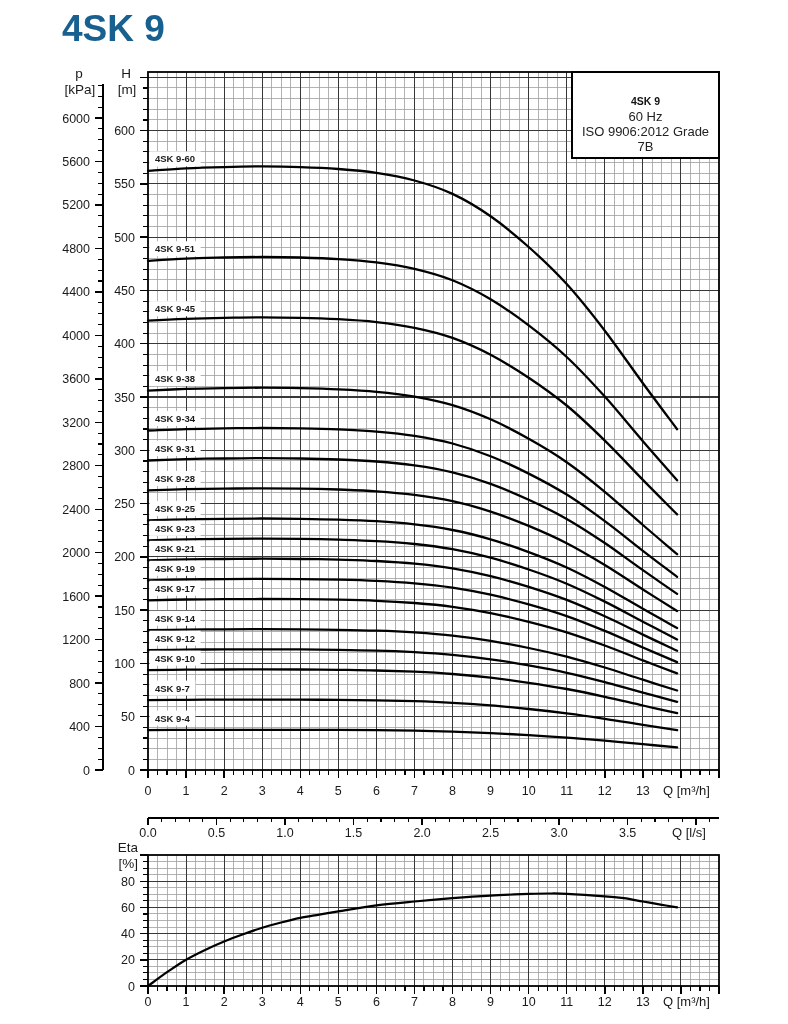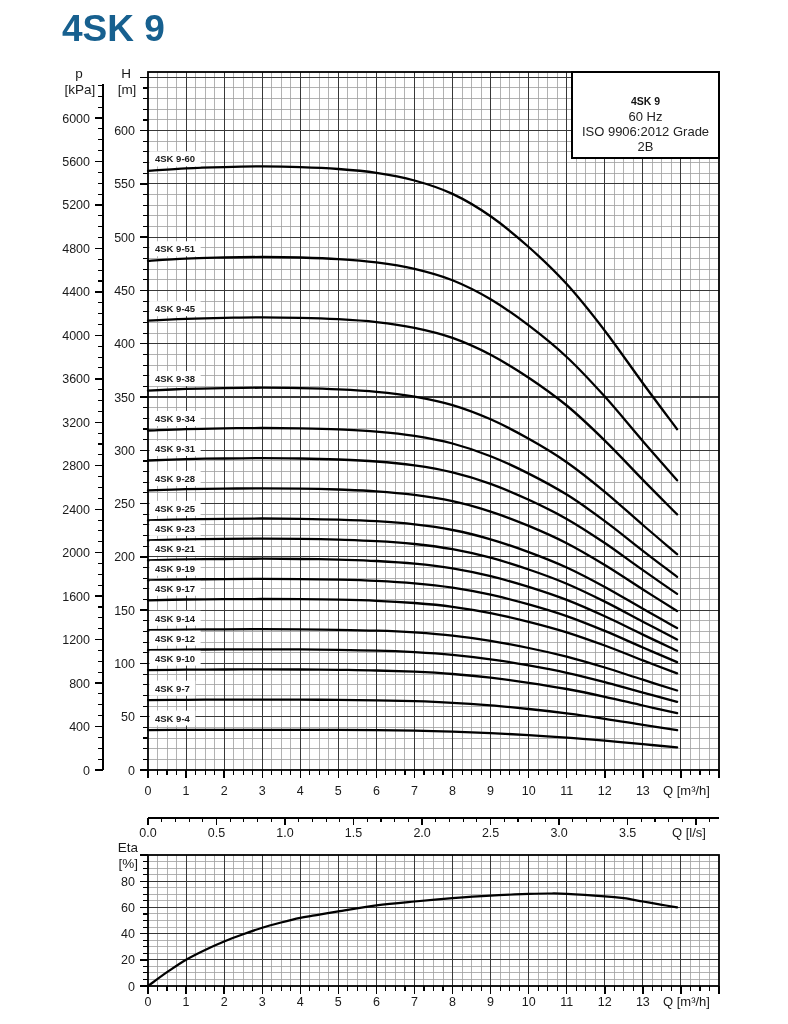--- a/index.html
+++ b/index.html
@@ -700,15 +700,15 @@
         <text x="566.7333333333333" y="1006" text-anchor="middle" class="tick-label">11</text>
         <text x="604.8" y="1006" text-anchor="middle" class="tick-label">12</text>
         <text x="642.8666666666667" y="1006" text-anchor="middle" class="tick-label">13</text>
         <text x="663" y="1006" text-anchor="start" class="unit-label">Q [m³/h]</text>
       </g>
     </svg>
 
   <div class="legend-box">
     <div class="l1">4SK 9</div>
     <div class="l2">60 Hz</div>
-    <div class="l3">ISO 9906:2012 Grade 2B</div>
+    <div class="l3">ISO 9906:2012 Grade 7B</div>
   </div>
 </div>
 
 </body></html>

